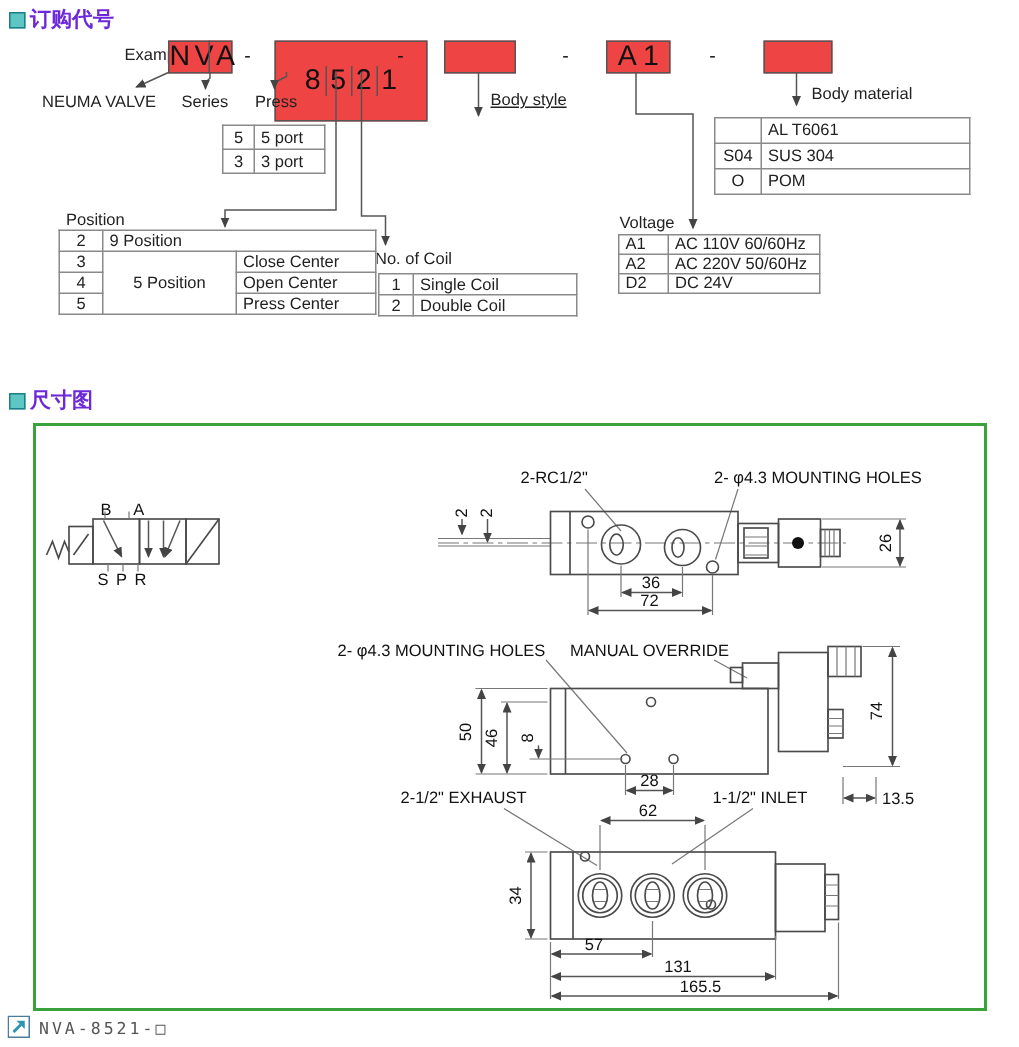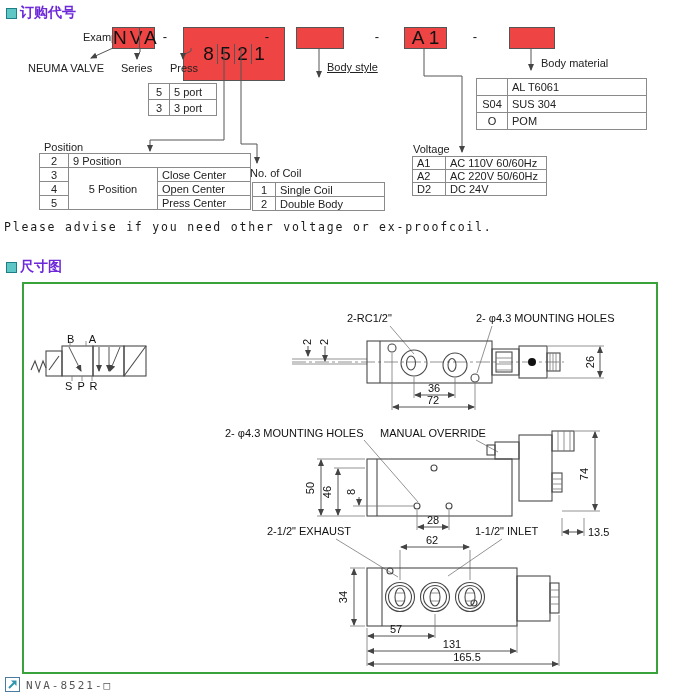--- a/index.html
+++ b/index.html
@@ -133,21 +133,21 @@
     </table>
 
   <table class="tbl" style="left:252px;top:182px;">
     <tbody>
         <tr>
       <td class="c" style="width:14px;height:13px;">1</td>
       <td style="width:100px;">Single Coil</td>
         </tr>
     <tr>
       <td class="c" style="height:13px;">2</td>
-      <td>Double Body</td>
+      <td>Double Coil</td>
         </tr>
   </tbody>
     </table>
 
   <table class="tbl" style="left:412px;top:156px;">
     <tbody>
         <tr>
       <td style="width:24px;height:12px;">A1</td>
       <td style="width:92px;">AC 110V 60/60Hz</td>
         </tr>
@@ -155,21 +155,20 @@
       <td style="height:12px;">A2</td>
       <td>AC 220V 50/60Hz</td>
         </tr>
     <tr>
       <td style="height:12px;">D2</td>
       <td>DC 24V</td>
         </tr>
   </tbody>
     </table>
 
-  <div class="note" style="left:4px;top:220px;">Please advise if you need other voltage or ex-proofcoil.</div>
 
   <span class="bullet" style="left:6px;top:262px;"></span>
   <div class="sec-header" style="left:20px;top:258px;">尺寸图</div>
 
   <div class="drawbox">
     <svg width="632" height="388" viewBox="0 0 632 388">
       <defs>
         <marker id="ar2" markerWidth="8" markerHeight="8" refX="6" refY="3" orient="auto-start-reverse">
           <path d="M0,0 L7,3 L0,6 Z" fill="#444"></path>
         </marker>

